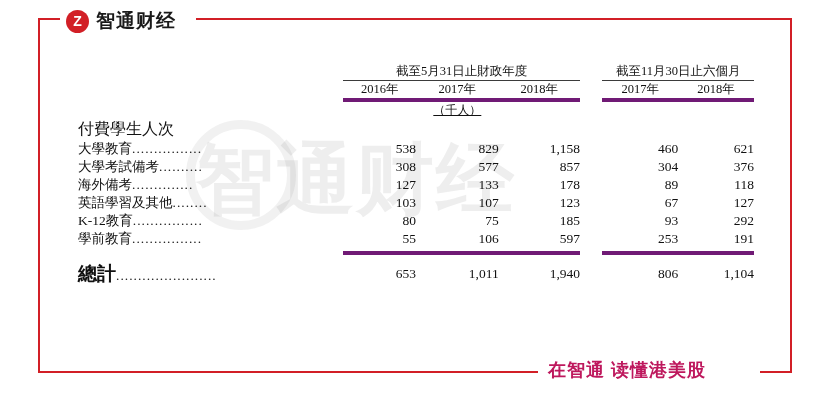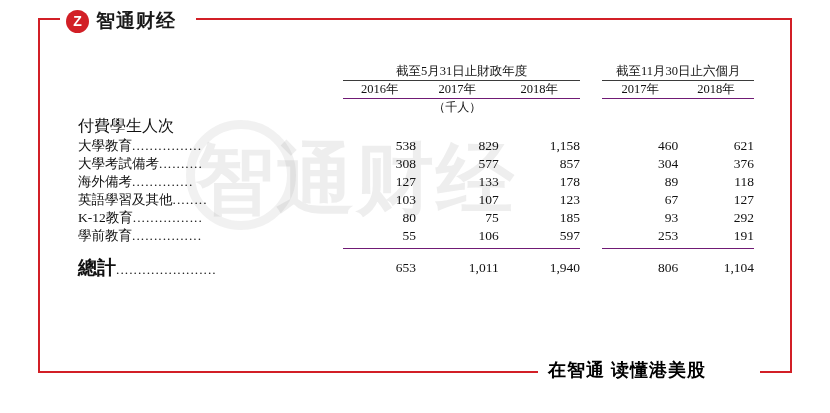--- a/index.html
+++ b/index.html
@@ -156,28 +156,29 @@
     margin-top: 27px;
   }
   .yr-head {
     text-align: center;
     font-size: 12.5px;
     font-weight: bold;
     padding: 4px 0 4px 0;
     white-space: nowrap;
   }
   .rule-under-year {
-    border-bottom: 1px solid #701a75;
+    border-bottom: 4px solid #701a75;
     margin-top: 12px;
   }
   .unit-row td {
     text-align: center;
     font-size: 12px;
     padding: 3px 0 8px 0;
     white-space: nowrap;
+    text-decoration: underline;
   }
 
   .sec-title {
     font-size: 16px;
     font-weight: bold;
     padding-top: 4px;
     padding-bottom: 2px;
     white-space: nowrap;
   }
 
@@ -210,21 +211,21 @@
   .spacer-xs td { height: 3px; }
 
   
   .slogan {
     position: absolute;
     left: 548px;
     top: 358px;
     font-family: "Liberation Sans", sans-serif;
     font-size: 18px;
     font-weight: bold;
-    color: #000000;
+    color: #be185d;
     letter-spacing: 1px;
     white-space: nowrap;
   }
 </style>
 </head>
 <body>
 
 <div id="page">
 
   <div class="frame-left"></div>

